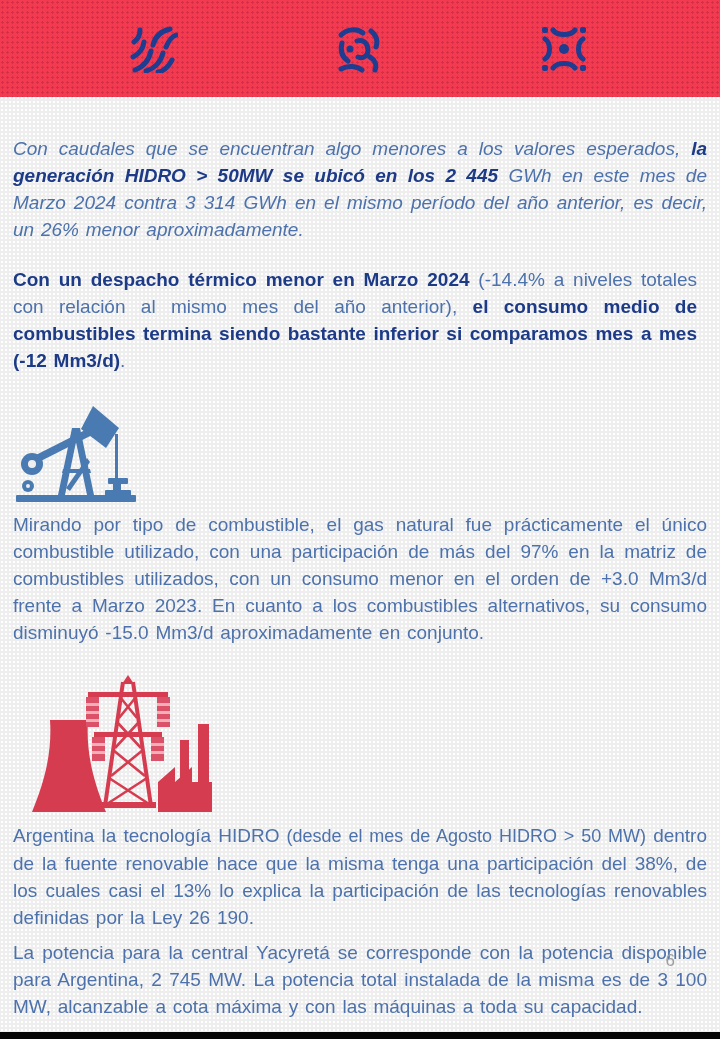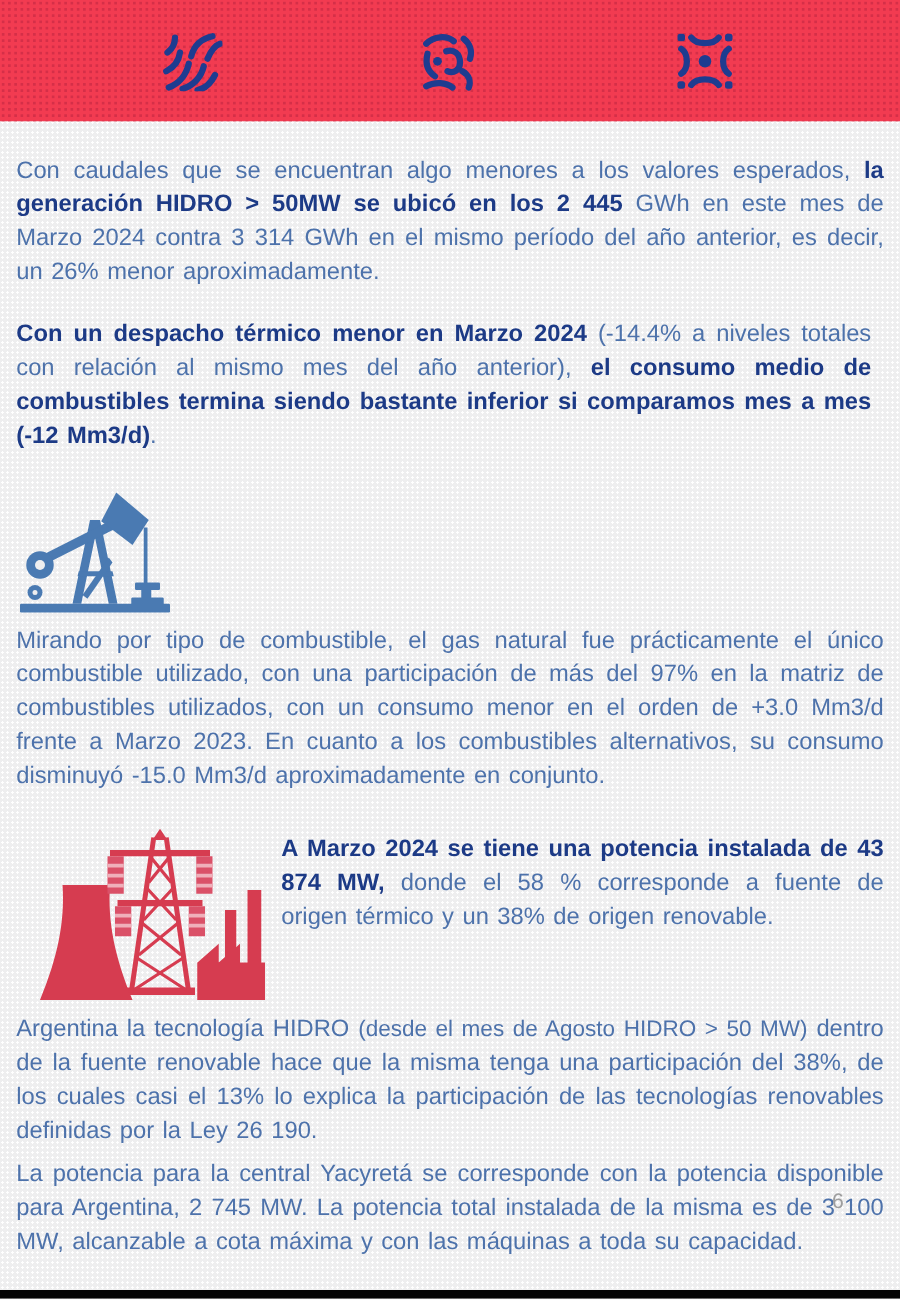--- a/index.html
+++ b/index.html
@@ -21,21 +21,21 @@
   .hicon2{left:333px;}
   .hicon3{left:540px;}
   .content{
     position:absolute;top:97px;left:0;width:720px;
     padding:0 13px;box-sizing:border-box;
     color:#4d72ab;font-size:19px;line-height:27px;word-spacing:1.5px;
   }
   p{margin:0;text-align:justify;}
   .b{font-weight:bold;color:#1c3a86;}
   .small-note{font-size:18px;}
-  .p1{margin-top:26px;}
+  .p1{margin-top:38px;font-style:italic;}
   .row{display:flex;}
   .p2row{margin-top:23px;flex-direction:column;}
   .p2text{flex:1;margin-right:10px;}
   .pump-col{width:128px;flex:none;}
   .pump-col svg{display:block;margin-top:24px;}
   .p3{margin-top:7px;}
   .p4row{margin-top:28px;}
   .plant-col{width:212px;flex:none;}
   .plant-col svg{display:block;margin-left:17px;}
   .p4text{flex:1;margin-top:4px;}
@@ -159,21 +159,20 @@
                 <rect x="127" y="37" width="13" height="3"></rect>
                 <rect x="127" y="45" width="13" height="3"></rect>
               <rect x="62" y="69" width="13" height="3"></rect>
                 <rect x="62" y="77" width="13" height="3"></rect>
               <rect x="121" y="69" width="13" height="3"></rect>
                 <rect x="121" y="77" width="13" height="3"></rect>
             </g>
           </g>
         </svg>
       </div>
-      <p class="p4text"><span class="b">A Marzo 2024 se tiene una potencia instalada de 43 874 MW,</span><span> donde el 58 % corresponde a fuente de origen térmico y un 38% de origen renovable.</span></p>
     </div>
 
     <p class="p5"><span>Argentina la tecnología HIDRO </span><span class="small-note">(desde el mes de Agosto HIDRO &gt; 50 MW)</span><span> dentro de la fuente renovable hace que la misma tenga una participación del 38%, de los cuales casi el 13% lo explica la participación de las tecnologías renovables definidas por la Ley 26 190.</span></p>
 
     <p class="p6">La potencia para la central Yacyretá se corresponde con la potencia disponible para Argentina, 2 745 MW. La potencia total instalada de la misma es de 3 100 MW, alcanzable a cota máxima y con las máquinas a toda su capacidad.</p>
 
   </div>
 
   <div class="page-number">6</div>
 

